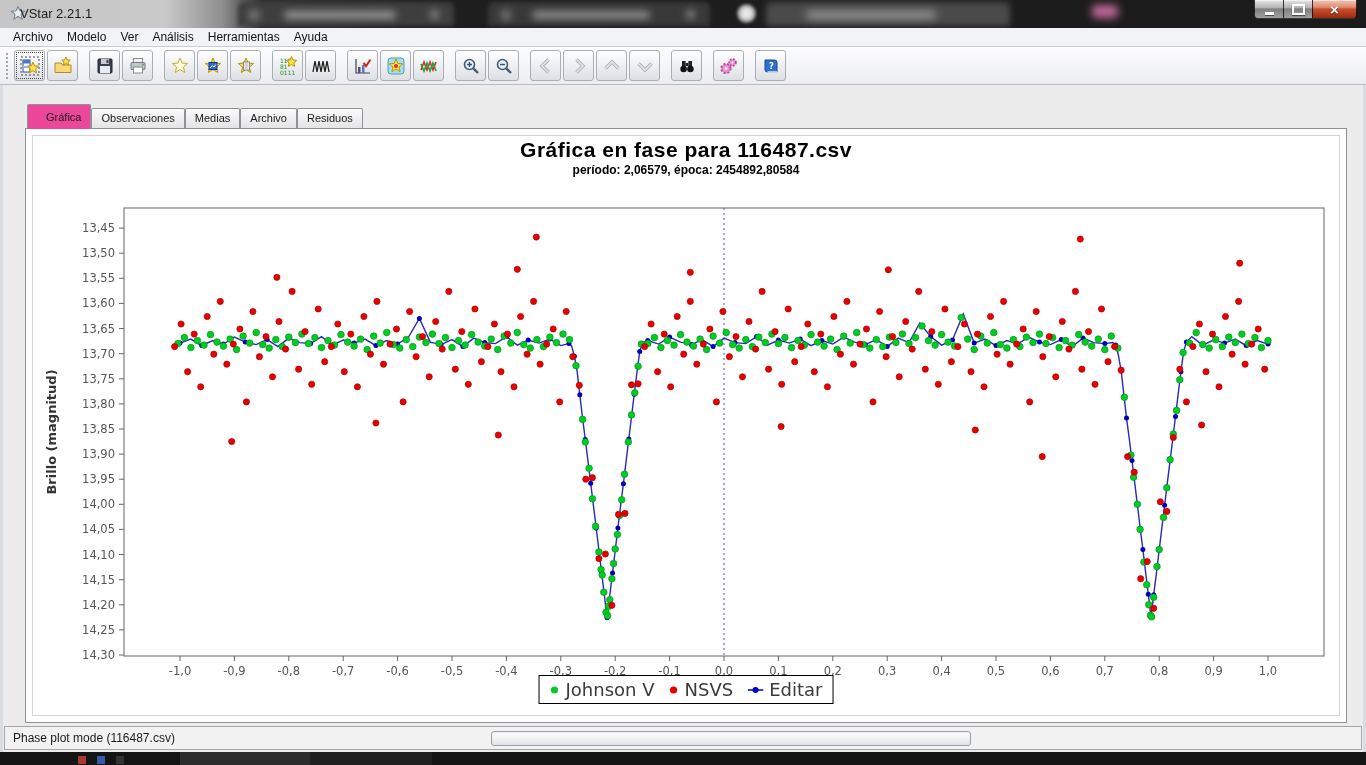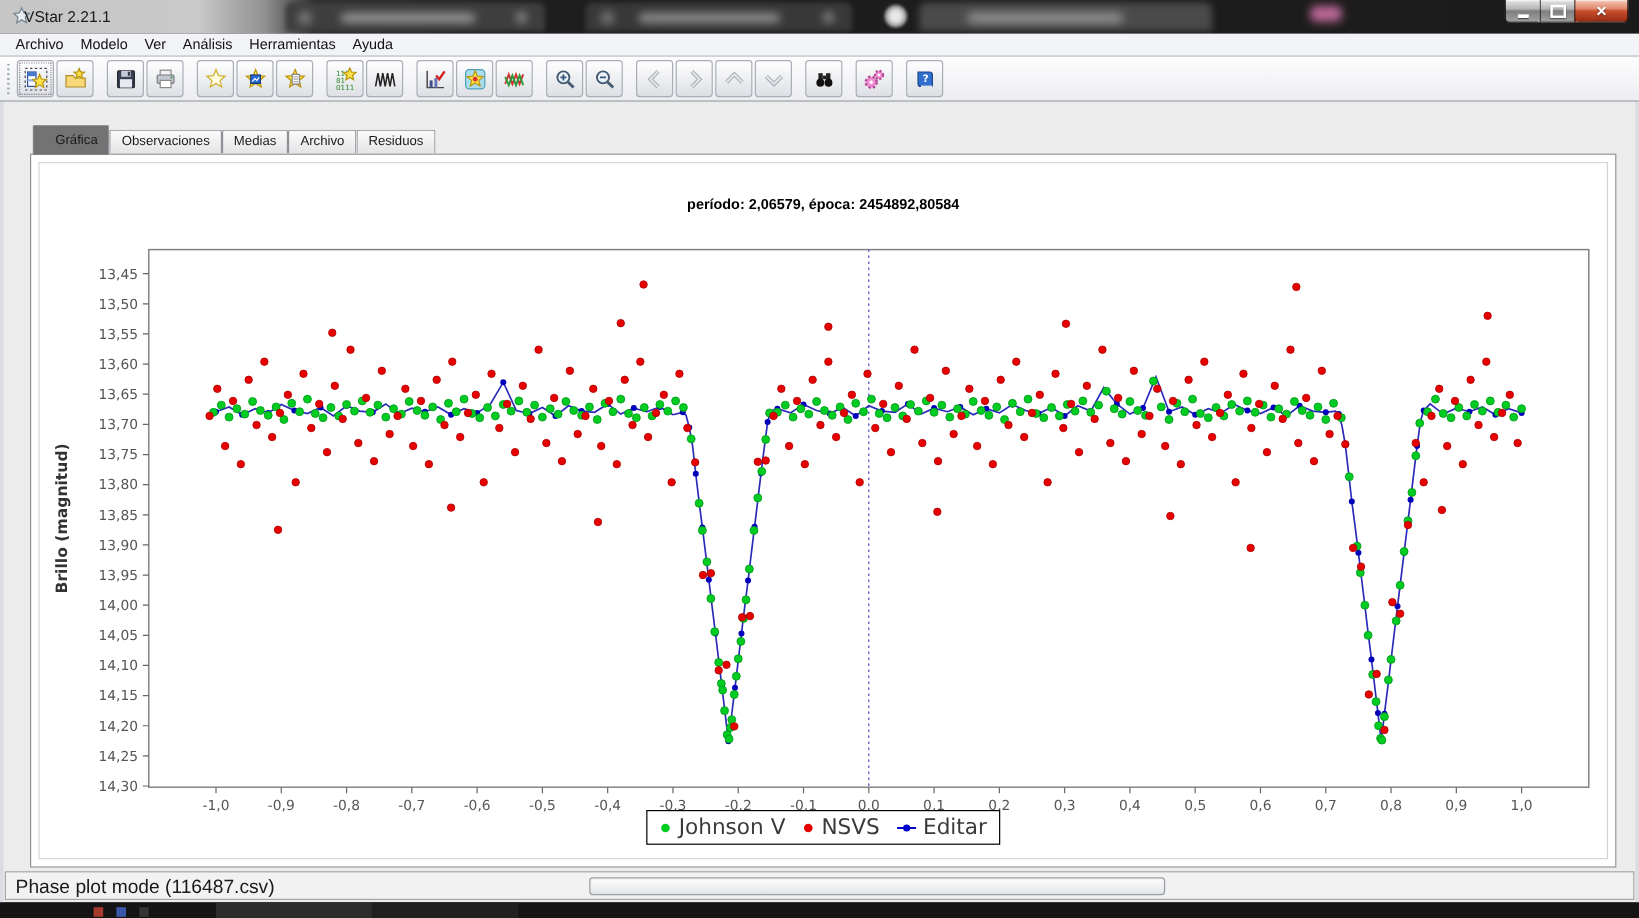--- a/index.html
+++ b/index.html
@@ -38,40 +38,40 @@
   .tb-btn.focused{outline:1px dotted #445;outline-offset:-3px;}
   .tb-icon{width:20px;height:20px;display:block;}
   
   #content{left:0;top:85px;width:1366px;height:667px;background:#ececec;box-sizing:border-box;
     border-left:3px solid #d9dde1;border-right:3px solid #d9dde1;}
   
   #tabstrip{position:absolute;left:24px;top:20px;display:flex;align-items:flex-end;height:23px;}
   .tab{font-size:11px;color:#1a1a1a;background:linear-gradient(#fbfbfb,#e4e4e6);
     border:1px solid #8f9399;border-bottom:none;border-radius:2px 2px 0 0;
     padding:3px 9px 3px 9px;margin-right:0px;height:13px;line-height:13px;cursor:pointer;}
-  .tab.active{background:#737373;height:17px;line-height:17px;position:relative;z-index:3;
+  .tab.active{background:#ec4899;height:17px;line-height:17px;position:relative;z-index:3;
     margin-bottom:-1px;padding-top:4px;padding-left:18px;}
   #panel{position:absolute;left:22px;top:43px;width:1322px;height:595px;background:#fff;
     border:1px solid #8f9399;box-sizing:border-box;z-index:2;}
   #panel-inner-border{position:absolute;left:6px;top:6px;right:6px;bottom:6px;border:1px solid #d4d4d4;pointer-events:none;}
   #chart-title{position:absolute;left:0;top:9px;width:100%;text-align:center;
     font-size:21px;font-weight:bold;color:#000;letter-spacing:.5px;}
   #chart-subtitle{position:absolute;left:0;top:34px;width:100%;text-align:center;
     font-size:12px;font-weight:bold;color:#000;}
   #plot-holder{position:absolute;left:0;top:0;width:1322px;height:595px;margin-top:23px;}
   
   #legend{position:absolute;left:50%;transform:translateX(-50%);top:546px;
     border:1px solid #000;background:#fff;display:flex;align-items:center;
     padding:3px 10px;gap:14px;}
   .legend-item{display:flex;align-items:center;gap:6px;font-size:18px;color:#3a3a3a;
     font-family:"DejaVu Sans",sans-serif;}
   
   #statusbar{left:4px;top:726px;width:1358px;height:24px;background:#f2f2f2;
     border:1px solid #a6a6a6;box-sizing:border-box;}
-  #status-text{position:absolute;left:8px;top:4px;font-size:16px;color:#1a1a1a;}
+  #status-text{position:absolute;left:8px;top:4px;font-size:12px;color:#1a1a1a;}
   #progress{position:absolute;left:486px;top:4px;width:478px;height:13px;border:1px solid #9aa0a6;
     border-radius:3px;background:linear-gradient(#ffffff,#e2e4e8);box-shadow:inset 0 1px 2px rgba(0,0,0,.08);}
   
   #taskbar{left:0;top:752px;width:1366px;height:13px;background:#141414;overflow:hidden;}
   .tb-block{position:absolute;top:0;height:13px;}
   svg text{font-family:"DejaVu Sans","Liberation Sans",sans-serif;}
 </style>
 </head>
 <body>
 
@@ -868,20 +868,21 @@
           <circle cx="205.7" cy="289.5" r="3.1" fill="#e60000" stroke="#b00000" stroke-width="0.7"></circle>
           <circle cx="349.9" cy="271.0" r="3.1" fill="#e60000" stroke="#b00000" stroke-width="0.7"></circle>
           <circle cx="472.3" cy="283.0" r="3.1" fill="#e60000" stroke="#b00000" stroke-width="0.7"></circle>
           <circle cx="755.1" cy="274.5" r="3.1" fill="#e60000" stroke="#b00000" stroke-width="0.7"></circle>
           <circle cx="949.3" cy="278.0" r="3.1" fill="#e60000" stroke="#b00000" stroke-width="0.7"></circle>
           <circle cx="1175.6" cy="273.0" r="3.1" fill="#e60000" stroke="#b00000" stroke-width="0.7"></circle>
           <circle cx="1016.2" cy="304.6" r="3.1" fill="#e60000" stroke="#b00000" stroke-width="0.7"></circle>
           <text x="698" y="541" text-anchor="middle" font-size="14" font-weight="bold" fill="#333">Fase</text>
           <text x="30" y="280" text-anchor="middle" font-size="13" font-weight="bold" fill="#333" transform="rotate(-90 30 280)">Brillo (magnitud)</text>
         </svg></div>
+    <div id="chart-title">Gráfica en fase para 116487.csv</div>
     <div id="chart-subtitle">período: 2,06579, época: 2454892,80584</div>
     <div id="legend">
         <span class="legend-item">
           <svg width="10" height="10">
             <circle cx="5" cy="5" r="3.6" fill="#00cc22"></circle>
           </svg>
           <span>Johnson V</span>
         </span>
         <span class="legend-item">
           <svg width="10" height="10">

